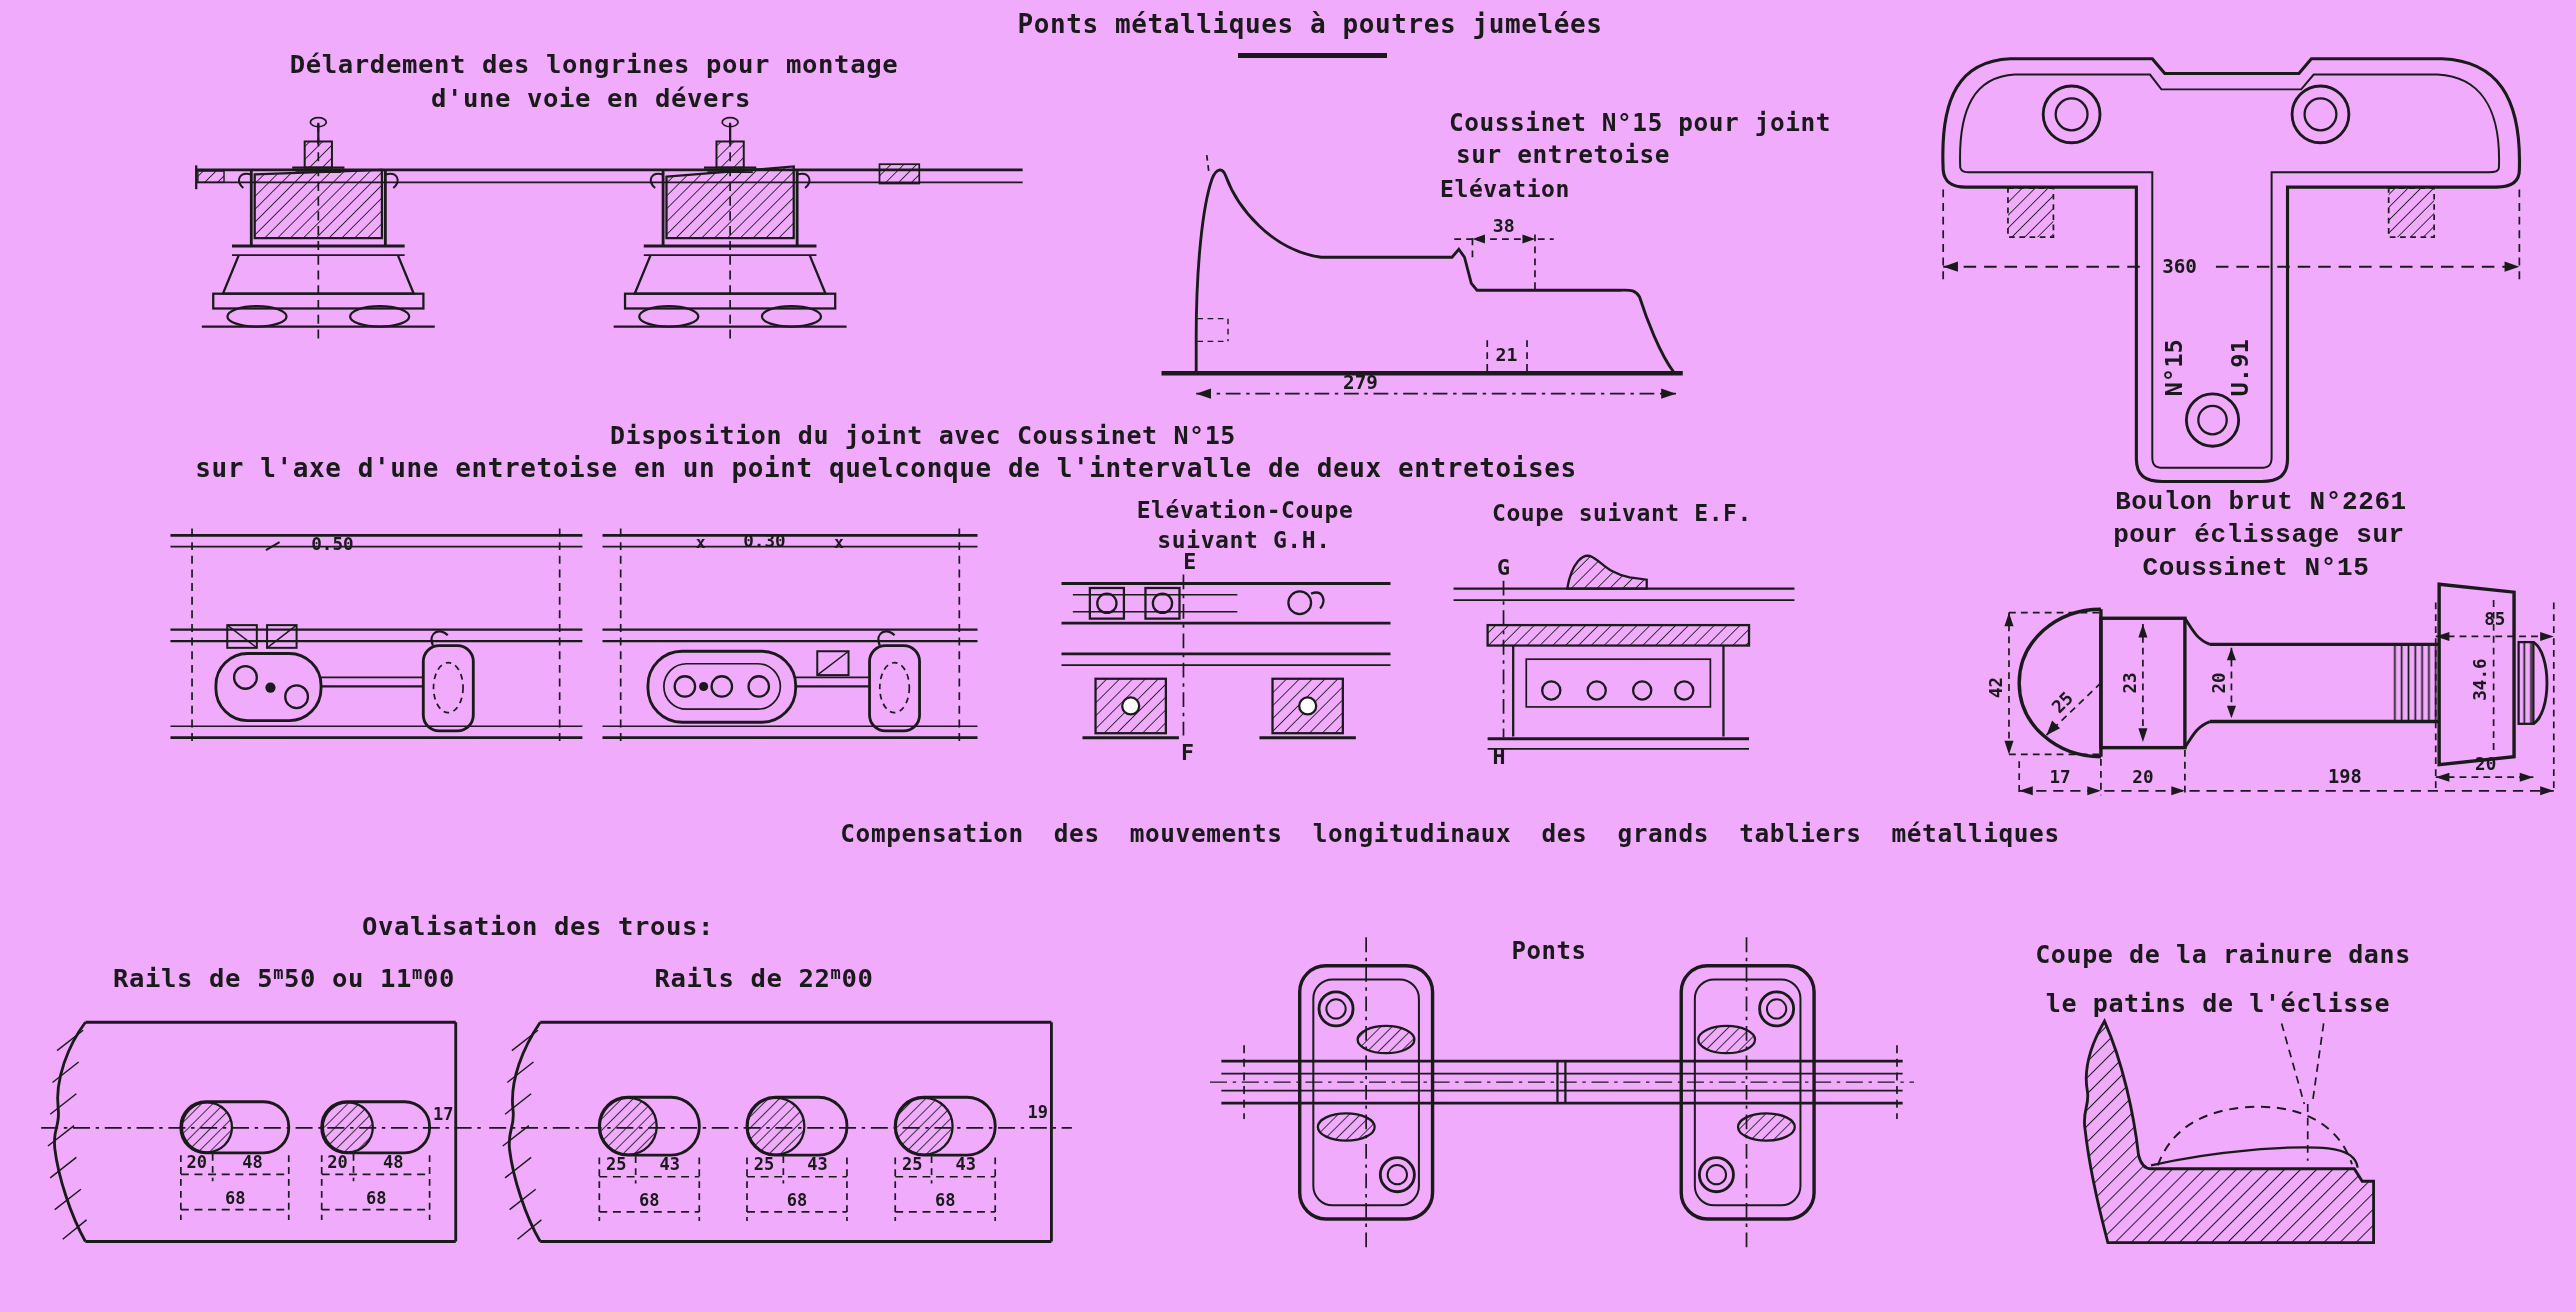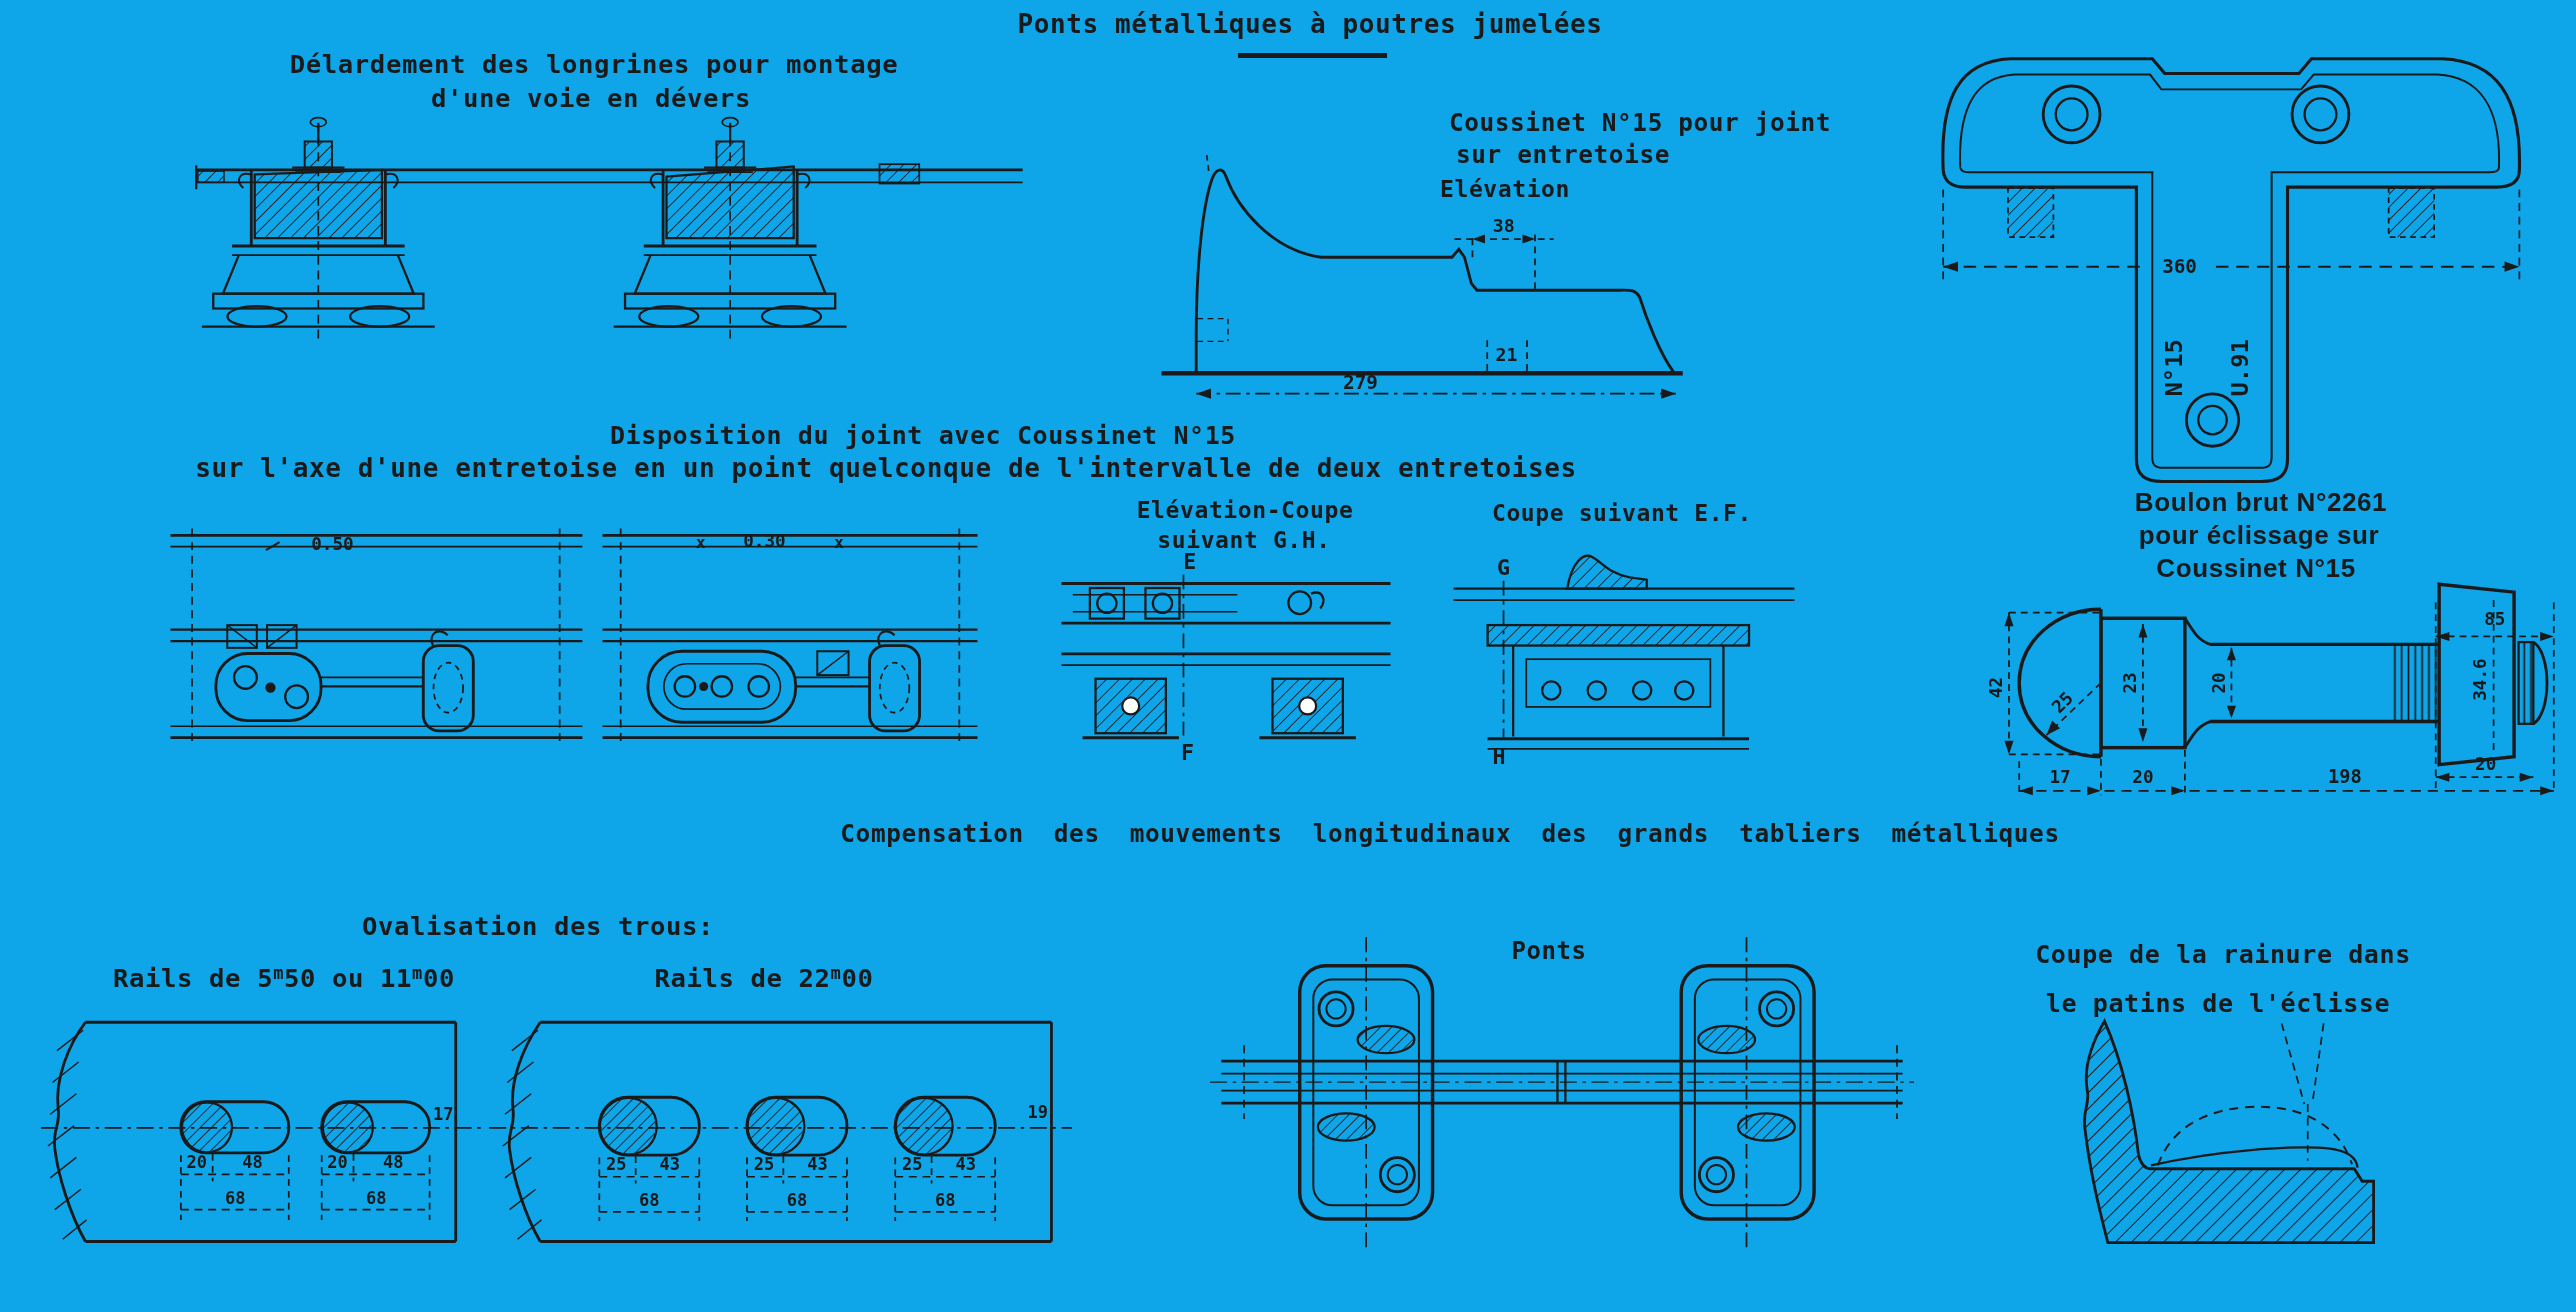--- a/index.html
+++ b/index.html
@@ -1,19 +1,19 @@
 <!DOCTYPE html>
 <html style="font-size:9px"><head>
 <meta charset="utf-8">
 <style>
   html,body{margin:0;padding:0;background:#ffffff;}
-  #sheet{position:relative;width:2576px;height:1313px;background:#0ea5e9;overflow:hidden;
+  #sheet{position:relative;width:2576px;height:1313px;background:#f0abfc;overflow:hidden;
          font-family:"DejaVu Sans Mono", monospace;color:#1a1a1a;}
   .t{position:absolute;font-weight:bold;white-space:pre;transform:translateX(-50%);letter-spacing:0.6px;}
-  .serif{font-family:Liberation Sans, sans-serif;}
+  .serif{font-family:Liberation Mono, monospace;}
   .bar{position:absolute;background:#1a1a1a;}
   svg{position:absolute;overflow:visible;}
   svg text{font-family:"DejaVu Sans Mono", monospace;font-weight:bold;fill:#1a1a1a;}
   .sup{font-size:17px;vertical-align:8px;}
 </style>
 </head>
 <body>
 
 <div id="sheet">
 

